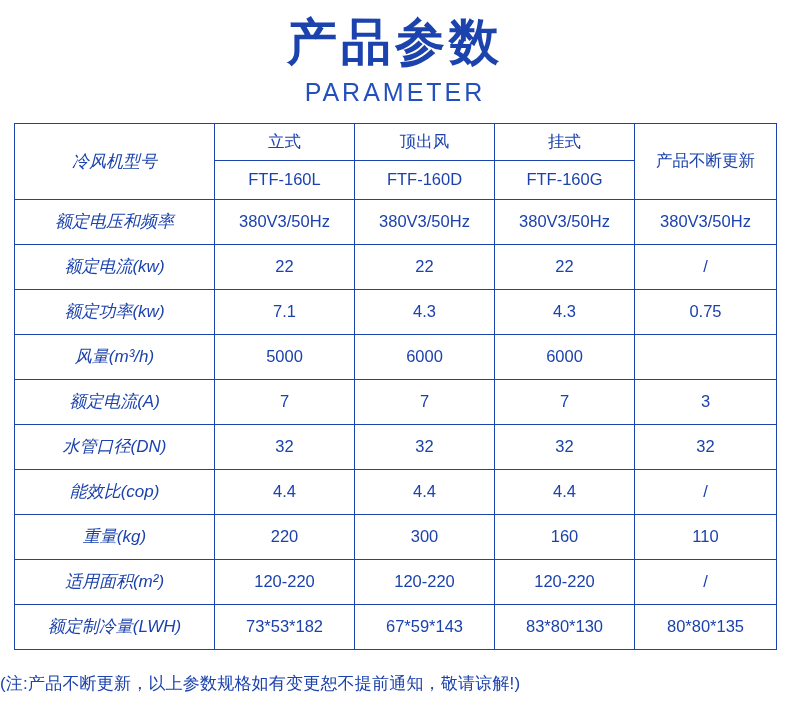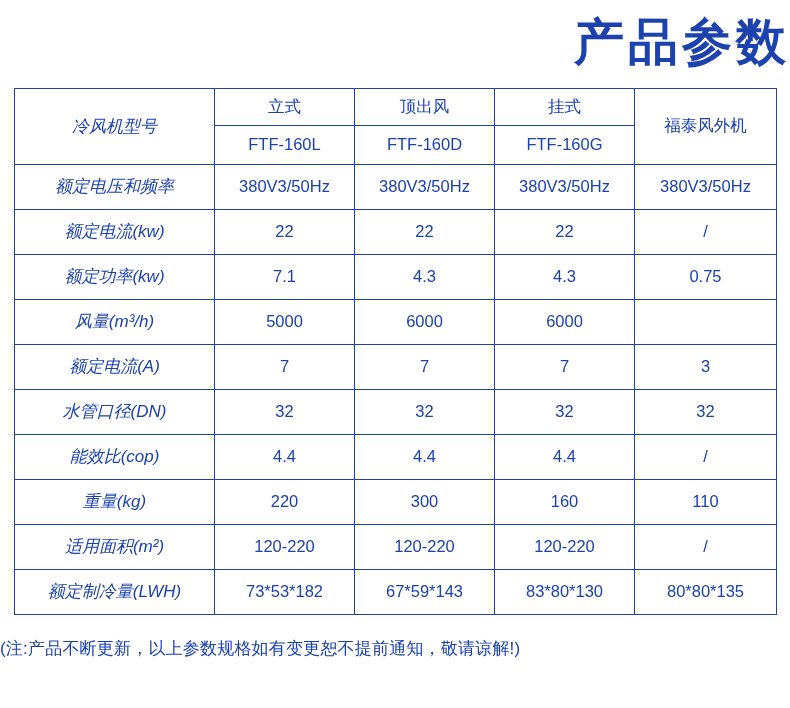--- a/index.html
+++ b/index.html
@@ -14,21 +14,21 @@
     color: #1d49b5;
     overflow: hidden;
   }
   .page {
     position: relative;
     width: 790px;
     height: 708px;
     box-sizing: border-box;
   }
   .title-block {
-    text-align: right;
+    text-align: center;
     padding-top: 14px;
   }
   .title-cn {
     font-size: 50px;
     font-weight: bold;
     letter-spacing: 4px;
     color: #1b42ad;
     line-height: 1.15;
   }
   .title-en {
@@ -82,38 +82,39 @@
     letter-spacing: 0.2px;
   }
 </style>
 </head>
 <body>
 
 <div class="page">
 
   <div class="title-block">
     <div class="title-cn">产品参数</div>
+    <div class="title-en">PARAMETER</div>
   </div>
 
   <div class="table-wrap">
     <table class="param">
       <colgroup>
         <col class="col-label">
         <col class="col-d">
         <col class="col-d">
         <col class="col-d">
         <col class="col-last">
       </colgroup>
       <tbody>
         <tr>
           <td class="label head-merged" rowspan="2">冷风机型号</td>
           <td class="head-type">立式</td>
           <td class="head-type">顶出风</td>
           <td class="head-type">挂式</td>
-          <td class="head-merged" rowspan="2">福泰风外机</td>
+          <td class="head-merged" rowspan="2">产品不断更新</td>
         </tr>
         <tr>
           <td class="head-model">FTF-160L</td>
           <td class="head-model">FTF-160D</td>
           <td class="head-model">FTF-160G</td>
         </tr>
 
         <tr>
           <td class="label">额定电压和频率</td>
           <td>380V3/50Hz</td>

